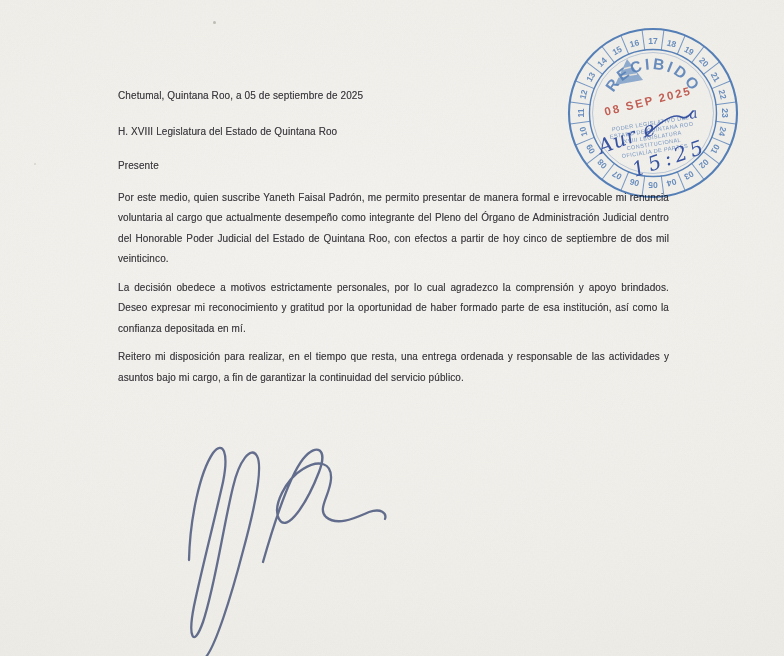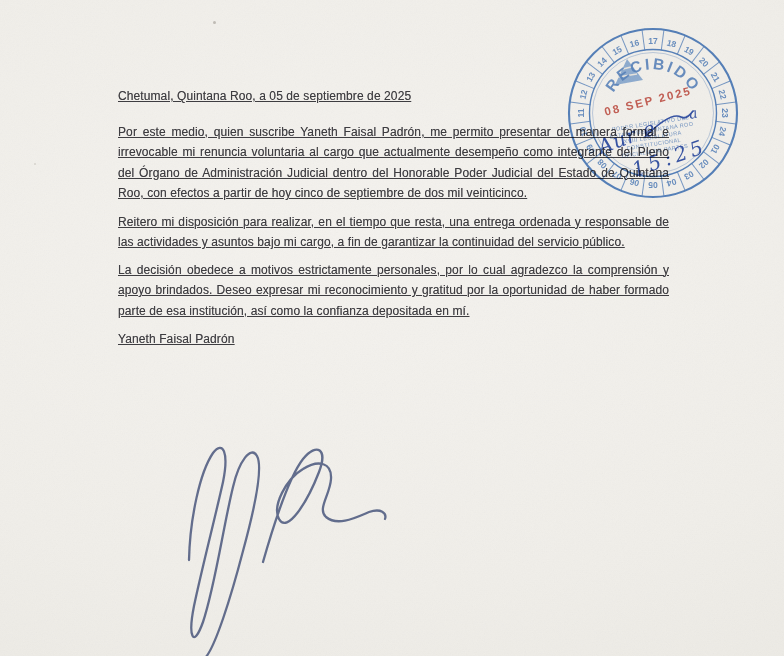--- a/index.html
+++ b/index.html
@@ -6,23 +6,22 @@
   .page{
     position:relative;
     width:784px;height:656px;
     overflow:hidden;
     background:radial-gradient(ellipse 130% 95% at 45% 38%, #f4f2ee 0%, #f0eee9 55%, #e9e7e1 100%);
     font-family:"Liberation Sans","DejaVu Sans",sans-serif;
   }
   .noise{position:absolute;inset:0;width:100%;height:100%;pointer-events:none;}
   .letter-body{
     position:absolute;left:118px;top:86px;width:551px;
-    color:#3e3d41;font-size:12px;line-height:20.5px;letter-spacing:.1px;
+    color:#3e3d41;font-size:10px;line-height:20.5px;letter-spacing:.1px;
     text-shadow:0 0 .5px rgba(62,61,65,.55);
-    text-decoration:underline;
   }
   .letter-body p{margin:0;}
   .m-date{margin-bottom:15px !important;}
   .m-addr{margin-bottom:14px !important;}
   .m-pres{margin-bottom:11px !important;}
   .para{text-align:justify;margin-bottom:8px !important;}
   .para.p3{margin-bottom:7px !important;}
   .m-sinmas{margin-bottom:15px !important;}
   .m-atent{margin-bottom:46px !important;}
   .stamp-svg{position:absolute;left:553px;top:13px;width:200px;height:200px;mix-blend-mode:multiply;opacity:.93;}
@@ -53,24 +52,25 @@
         <feColorMatrix type="saturate" values="0"></feColorMatrix>
       </filter>
     <rect width="100%" height="100%" filter="url(#grain)" opacity="0.05"></rect>
   </svg>
 
   <span class="speck" style="left:213px;top:21px;width:3px;height:3px;"></span>
   <span class="speck" style="left:34px;top:163px;width:2px;height:2px;opacity:.3;"></span>
 
   <div class="letter-body">
     <p class="m-date">Chetumal, Quintana Roo, a 05 de septiembre de 2025</p>
+    <p class="m-addr">H. XVIII Legislatura del Estado de Quintana Roo</p>
+    <p class="m-pres">Presente</p>
     <p class="para">Por este medio, quien suscribe Yaneth Faisal Padrón, me permito presentar de manera formal e irrevocable mi renuncia voluntaria al cargo que actualmente desempeño como integrante del Pleno del Órgano de Administración Judicial dentro del Honorable Poder Judicial del Estado de Quintana Roo, con efectos a partir de hoy cinco de septiembre de dos mil veinticinco.</p>
+    <p class="para">La decisión obedece a motivos estrictamente personales, por lo cual agradezco la comprensión y apoyo brindados. Deseo expresar mi reconocimiento y gratitud por la oportunidad de haber formado parte de esa institución, así como la confianza depositada en mí.</p>
     <p class="para p3">Reitero mi disposición para realizar, en el tiempo que resta, una entrega ordenada y responsable de las actividades y asuntos bajo mi cargo, a fin de garantizar la continuidad del servicio público.</p>
-    <p class="para">La decisión obedece a motivos estrictamente personales, por lo cual agradezco la comprensión y apoyo brindados. Deseo expresar mi reconocimiento y gratitud por la oportunidad de haber formado parte de esa institución, así como la confianza depositada en mí.</p>
-    <p>Yaneth Faisal Padrón</p>
   </div>
 
   <svg class="stamp-svg" viewBox="0 0 200 200" xmlns="http://www.w3.org/2000/svg">
     <circle class="ring" cx="100" cy="100" r="84" stroke-width="2.1"></circle>
     <circle class="ring" cx="100" cy="100" r="63.5" stroke-width="1.4"></circle>
     <circle class="ring" cx="100" cy="100" r="60.5" stroke-width=".7" opacity=".5"></circle>
     <g id="dial-group">
         <text x="100" y="31" class="dial-num" transform="rotate(-240 100 100)">01</text>
         <line x1="100" y1="16.5" x2="100" y2="37" class="tick" transform="rotate(-232.5 100 100)"></line>
         <text x="100" y="31" class="dial-num" transform="rotate(-225 100 100)">02</text>

